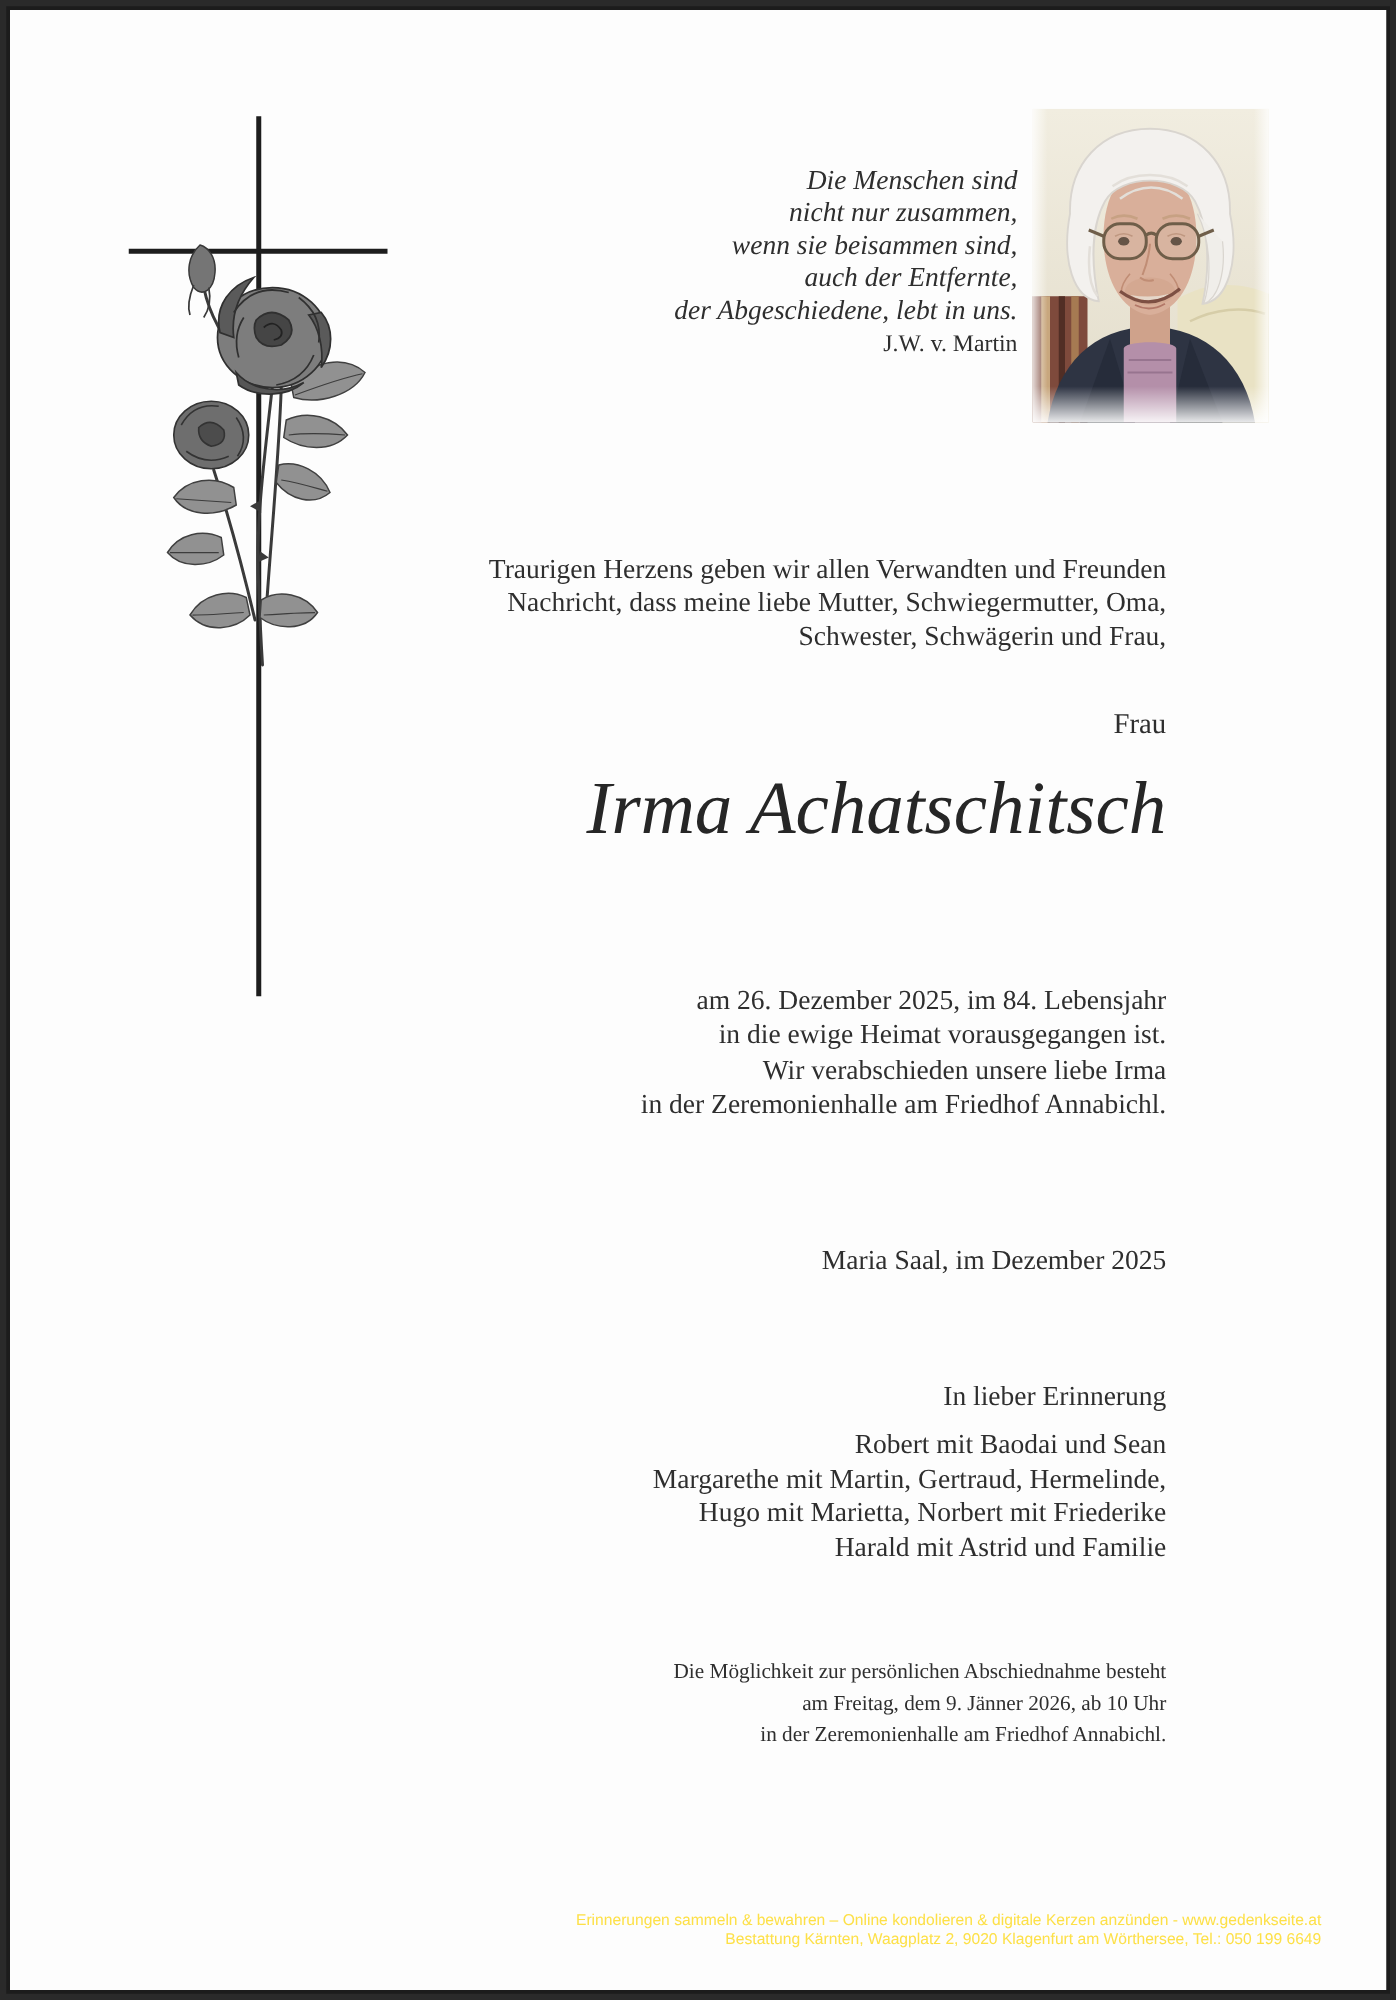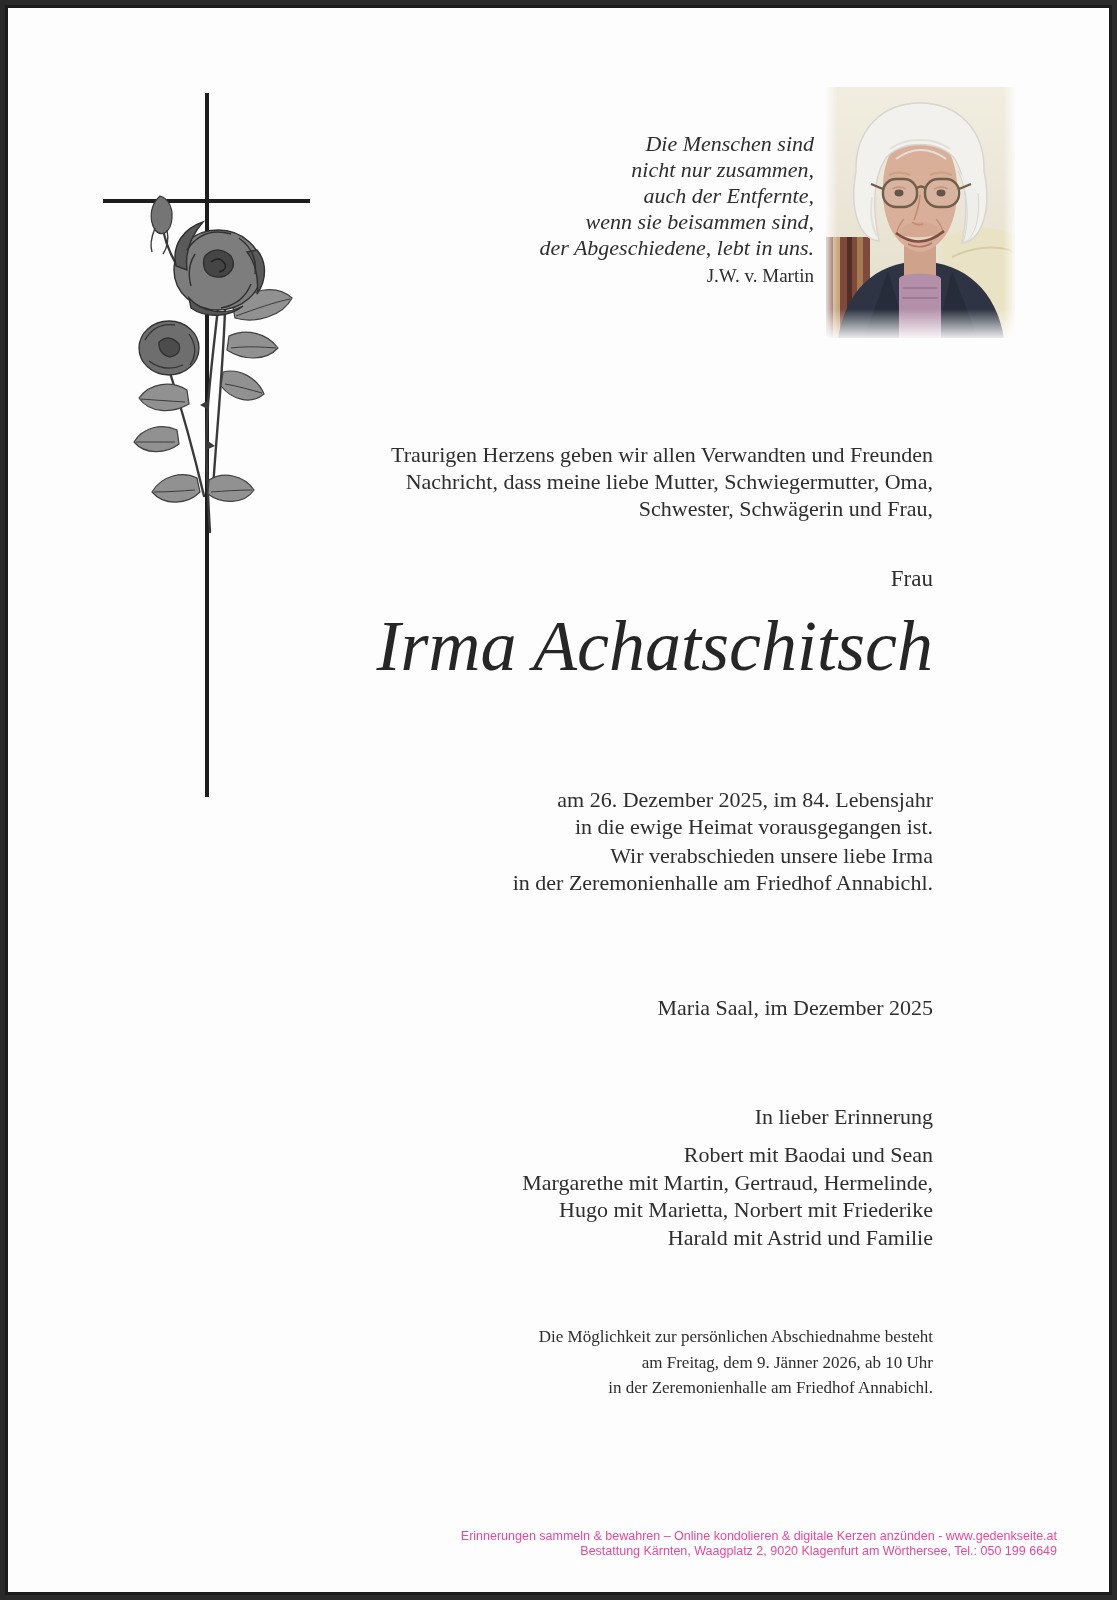--- a/index.html
+++ b/index.html
@@ -8,30 +8,30 @@
     position:relative;width:1117px;height:1600px;background:#2a2a2a;
     overflow:hidden;font-family:"Liberation Serif",serif;color:#2e2e2e;
   }
   .sheet{position:absolute;left:6px;top:6px;right:6px;bottom:7px;background:#fdfdfd;}
   .rule-frame{position:absolute;left:5px;top:5px;right:5px;bottom:5px;border:3px solid #1c1c1c;}
   .tb{position:absolute;text-align:right;}
   .poem{left:300px;top:131px;width:514px;font-style:italic;font-size:22px;line-height:26px;}
   .poem-attribution{font-style:normal;font-size:19px;margin-top:2px;}
   .announce{left:233px;top:429px;width:700px;font-size:22px;line-height:27px;margin-top:12px;}
   .frau{left:233px;top:566px;width:700px;font-size:23px;}
-  .name{left:233px;top:610px;width:700px;font-size:72px;font-style:italic;line-height:72px;color:#262626;}
+  .name{left:233px;top:610px;width:700px;font-size:60px;font-style:italic;line-height:72px;color:#262626;}
   .death{left:233px;top:739px;width:700px;font-size:22px;line-height:26.5px;margin-top:48px;}
   .farewell{left:233px;top:843px;width:700px;font-size:22px;line-height:26.5px;}
   .dateline{left:233px;top:995px;width:700px;font-size:22px;}
   .memory{left:233px;top:1104px;width:700px;font-size:22px;}
   .mourners{left:233px;top:1141px;width:700px;font-size:22px;line-height:27.5px;}
   .viewing{left:233px;top:1324px;width:700px;font-size:17px;line-height:25.5px;}
   .footer{
     left:60px;top:1529px;width:997px;
-    font-family:"Liberation Sans",sans-serif;font-size:12.5px;line-height:14.5px;color:#ec4899;
+    font-family:"Liberation Sans",sans-serif;font-size:12.5px;line-height:14.5px;color:#fde047;
   }
   .cross-v{position:absolute;left:205px;top:93px;width:4px;height:704px;background:#1d1d1d;}
   .cross-h{position:absolute;left:103px;top:199px;width:207px;height:4px;background:#1d1d1d;}
   .rose{position:absolute;left:105px;top:158px;width:205px;height:385px;}
   .portrait{position:absolute;left:826px;top:87px;width:189px;height:251px;}
 </style>
 </head>
 <body>
 
 <div id="stage">
@@ -170,22 +170,22 @@
     </g>
 
     <rect x="0" y="222" width="189" height="29" fill="url(#fadeb)"></rect>
     <rect x="0" y="0" width="12" height="251" fill="url(#fadel)"></rect>
     <rect x="177" y="0" width="12" height="251" fill="url(#fader)"></rect>
   </svg>
 
   <div class="tb poem">
     <div>Die Menschen sind</div>
     <div>nicht nur zusammen,</div>
+    <div>wenn sie beisammen sind,</div>
     <div>auch der Entfernte,</div>
-    <div>wenn sie beisammen sind,</div>
     <div>der Abgeschiedene, lebt in uns.</div>
     <div class="poem-attribution">J.W. v. Martin</div>
   </div>
 
   <div class="tb announce">
     <div>Traurigen Herzens geben wir allen Verwandten und Freunden</div>
     <div>Nachricht, dass meine liebe Mutter, Schwiegermutter, Oma,</div>
     <div>Schwester, Schwägerin und Frau,</div>
   </div>
 

